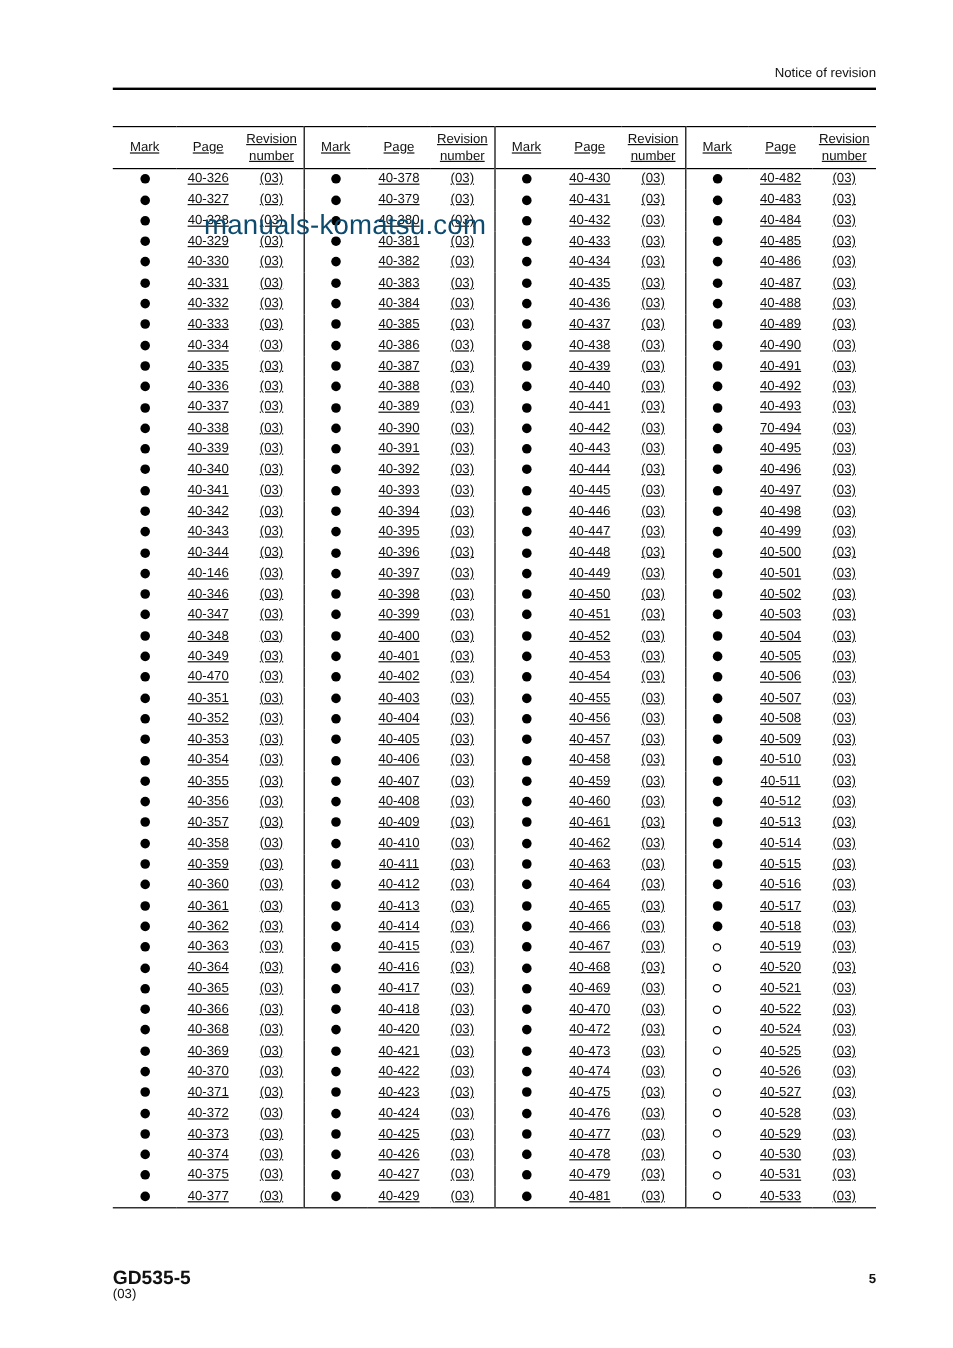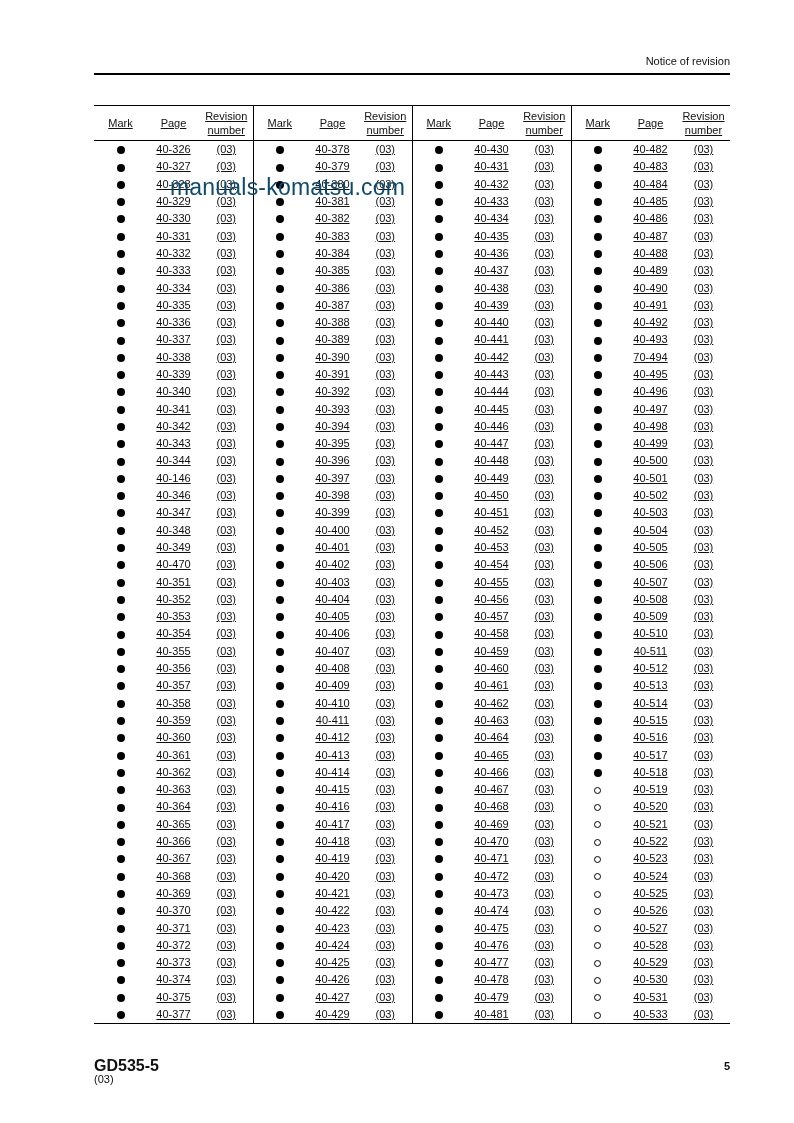--- a/index.html
+++ b/index.html
@@ -627,34 +627,20 @@
           <td>(03)</td>
           <td class="gsep"><span class="mark filled"></span></td>
           <td>40-470</td>
           <td>(03)</td>
           <td class="gsep"><span class="mark open"></span></td>
           <td>40-522</td>
           <td>(03)</td>
         </tr>
         <tr>
           <td><span class="mark filled"></span></td>
-          <td>40-367</td>
-          <td>(03)</td>
-          <td class="gsep"><span class="mark filled"></span></td>
-          <td>40-419</td>
-          <td>(03)</td>
-          <td class="gsep"><span class="mark filled"></span></td>
-          <td>40-471</td>
-          <td>(03)</td>
-          <td class="gsep"><span class="mark open"></span></td>
-          <td>40-523</td>
-          <td>(03)</td>
-        </tr>
-        <tr>
-          <td><span class="mark filled"></span></td>
           <td>40-368</td>
           <td>(03)</td>
           <td class="gsep"><span class="mark filled"></span></td>
           <td>40-420</td>
           <td>(03)</td>
           <td class="gsep"><span class="mark filled"></span></td>
           <td>40-472</td>
           <td>(03)</td>
           <td class="gsep"><span class="mark open"></span></td>
           <td>40-524</td>

